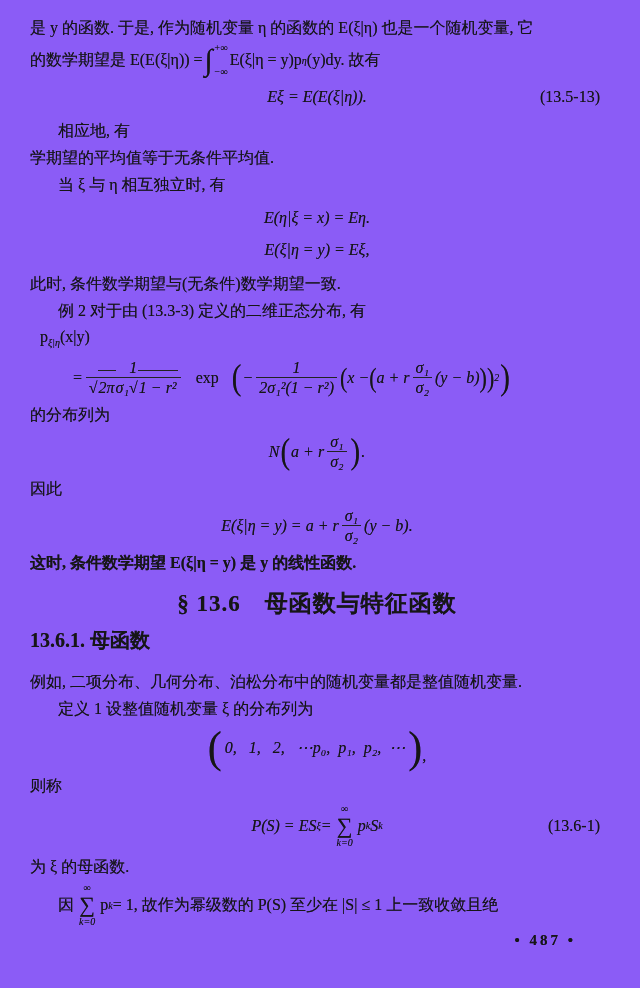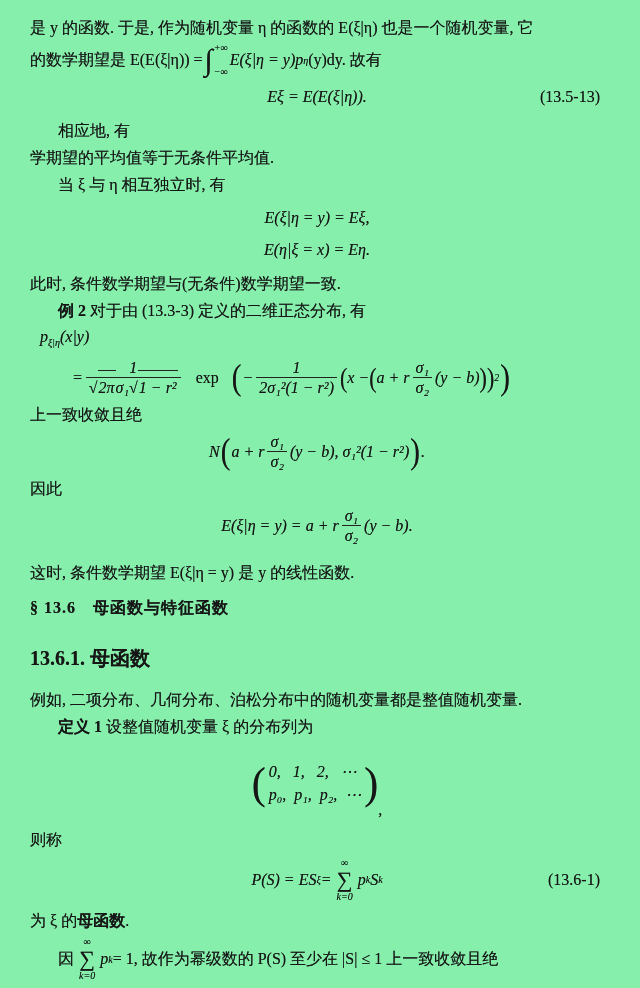--- a/index.html
+++ b/index.html
@@ -1,50 +1,50 @@
 <!DOCTYPE html>
 <html><head>
 <meta charset="utf-8">
 <style>
   html,body{margin:0;padding:0;background:#dddbd5;}
   .page{
     width:640px;height:988px;box-sizing:border-box;
-    background:#86efac;color:#161616;
+    background:#8b5cf6;color:#161616;
     font-family:"Liberation Serif","DejaVu Serif",serif;
     font-size:16px;overflow:hidden;
     padding:14px 36px 0 30px;position:relative;
     text-shadow:0 0 .5px rgba(0,0,0,.55);
   }
   .line{margin:0;line-height:27px;text-align:justify;}
   .ind{text-indent:28px;}
-  .m{font-style:italic;}
-  .bold{font-weight:bold;}
+  .m{}
+  .bold{font-weight:normal;}
   .flexline{display:flex;align-items:center;margin:2px 0;line-height:normal;}
   .eq{position:relative;display:flex;justify-content:center;align-items:center;margin:8px 0;line-height:24px;font-style:italic;}
   .eq.tall{margin:4px 0;}
   .eqnum{position:absolute;right:4px;top:50%;transform:translateY(-50%);font-style:normal;}
   .frac{display:inline-flex;flex-direction:column;align-items:center;vertical-align:middle;margin:0 3px;font-style:italic;line-height:19px;}
   .frac .den{border-top:1px solid #222;}
   .frac .num,.frac .den{padding:0 3px;white-space:nowrap;}
   .sqrt{white-space:nowrap;}
   .rad{border-top:1px solid #222;padding:8px 1px;}
   .intwrap{display:inline-flex;align-items:center;margin:0 2px;}
   .intsym{font-size:30px;line-height:1;font-style:normal;}
   .intlims{display:inline-flex;flex-direction:column;justify-content:space-between;height:34px;font-size:10px;line-height:1;font-style:italic;margin-left:1px;}
   .sum{display:inline-flex;flex-direction:column;align-items:center;line-height:1;margin:0 5px;vertical-align:middle;}
   .sum .ssym{font-size:22px;line-height:1;font-style:normal;}
   .sum .slim{font-size:10px;font-style:italic;line-height:1;margin:1px 0;}
   .bp{font-size:29px;transform:scaleY(1.25);display:inline-block;line-height:1;margin:0 1px;font-style:normal;font-weight:300;}
   .bp2{font-size:22px;transform:scaleY(1.25);display:inline-block;line-height:1;font-style:normal;font-weight:300;}
   .bp3{font-size:42px;transform:scaleY(1.05);display:inline-block;line-height:1;font-style:normal;font-weight:300;}
   sub{font-size:10px;font-style:italic;}
   sup{font-size:10px;font-style:italic;}
-  .mat{display:inline-flex;flex-direction:column;align-items:flex-start;white-space:pre;margin:16px 3px;line-height:23px;}
+  .mat{display:inline-flex;flex-direction:row;align-items:flex-start;white-space:pre;margin:4px 3px;line-height:23px;}
   .mat .mrow2{font-style:italic;}
-  .section-heading{font-weight:bold;font-size:16px;margin:12px 0 26px;letter-spacing:1px;}
+  .section-heading{text-align:center;font-weight:bold;font-size:23px;margin:12px 0 8px;letter-spacing:1px;}
   .subsection-heading{font-size:20px;margin:8px 0 14px;}
   .pagenum{text-align:right;padding-right:28px;margin-top:4px;letter-spacing:3px;font-weight:bold;font-size:15px;}
   .mline{margin:1px 0 1px 10px;line-height:23px;}
 </style>
 </head>
 <body>
 
 <div class="page">
 
   <p class="line"><span>是 y 的函数. 于是, 作为随机变量 η 的函数的 E(ξ|η) 也是一个随机变量, 它</span></p>
@@ -68,24 +68,24 @@
     <span class="eqnum">(13.5-13)</span>
   </div>
 
   <p class="line ind"><span>相应地, 有</span></p>
 
 
   <p class="line"><span>学期望的平均值等于无条件平均值.</span></p>
   <p class="line ind"><span>当 ξ 与 η 相互独立时, 有</span></p>
 
   <div class="eq">
+    <span>E(η|ξ = x) = Eη.</span>
+  </div>
+  <div class="eq">
     <span>E(ξ|η = y) = Eξ,</span>
-  </div>
-  <div class="eq">
-    <span>E(η|ξ = x) = Eη.</span>
   </div>
 
   <p class="line"><span>此时, 条件数学期望与(无条件)数学期望一致.</span></p>
 
   <p class="line ind"><span class="bold">例 2</span><span>  对于由 (13.3-3) 定义的二维正态分布, 有</span></p>
 
   <p class="mline"><span class="m">p</span><sub>ξ|η</sub><span class="m">(x|y)</span></p>
 
   <div class="eq tall" style="justify-content:flex-start;padding-left:42px;">
     <span>=</span>
@@ -108,47 +108,46 @@
       <span class="num">σ₁</span>
       <span class="den">σ₂</span>
     </span>
     <span>(y − b)</span>
     <span class="bp2">)</span>
     <span class="bp2">)</span>
     <sup>2</sup>
     <span class="bp">)</span>
   </div>
 
-  <p class="line"><span>上一致收敛且绝</span></p>
+  <p class="line"><span>的分布列为</span></p>
 
   <div class="eq tall">
     <span>N</span>
     <span class="bp">(</span>
     <span>a + r</span>
     <span class="frac">
       <span class="num">σ₁</span>
       <span class="den">σ₂</span>
     </span>
-    <span>(y − b), σ₁²(1 − r²)</span>
     <span class="bp">)</span>
     <span>.</span>
   </div>
 
   <p class="line"><span>因此</span></p>
 
   <div class="eq tall">
     <span>E(ξ|η = y) = a + r</span>
     <span class="frac">
       <span class="num">σ₁</span>
       <span class="den">σ₂</span>
     </span>
     <span>(y − b).</span>
   </div>
 
-  <p class="line" style="margin-top:14px;"><span>这时, 条件数学期望 E(ξ|η = y) 是 y 的线性函数.</span></p>
+  <p class="line" style="margin-top:4px;font-weight:bold;"><span>这时, 条件数学期望 E(ξ|η = y) 是 y 的线性函数.</span></p>
 
   <h2 class="section-heading">§ 13.6　母函数与特征函数</h2>
 
   <h3 class="subsection-heading">13.6.1. 母函数</h3>
 
 
   <p class="line"><span>例如, 二项分布、几何分布、泊松分布中的随机变量都是整值随机变量.</span></p>
 
   <p class="line ind"><span class="bold">定义 1</span><span>  设整值随机变量 ξ 的分布列为</span></p>
 

